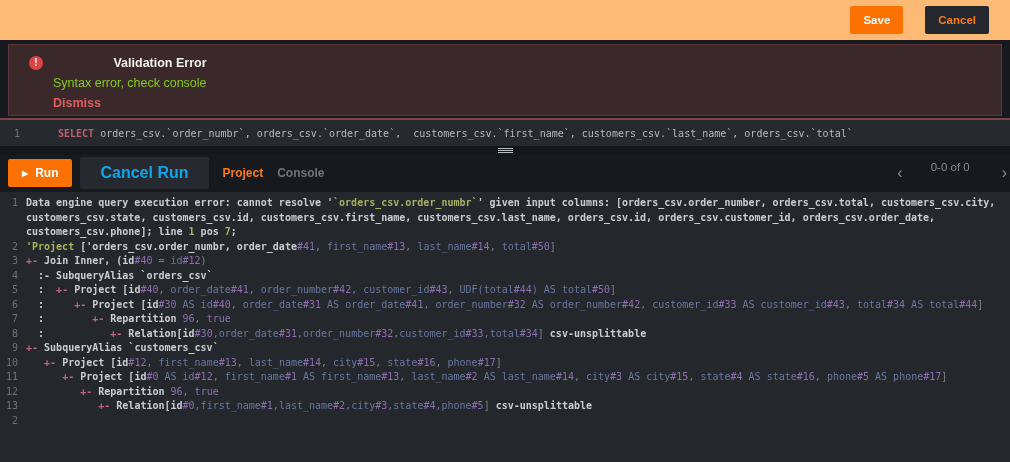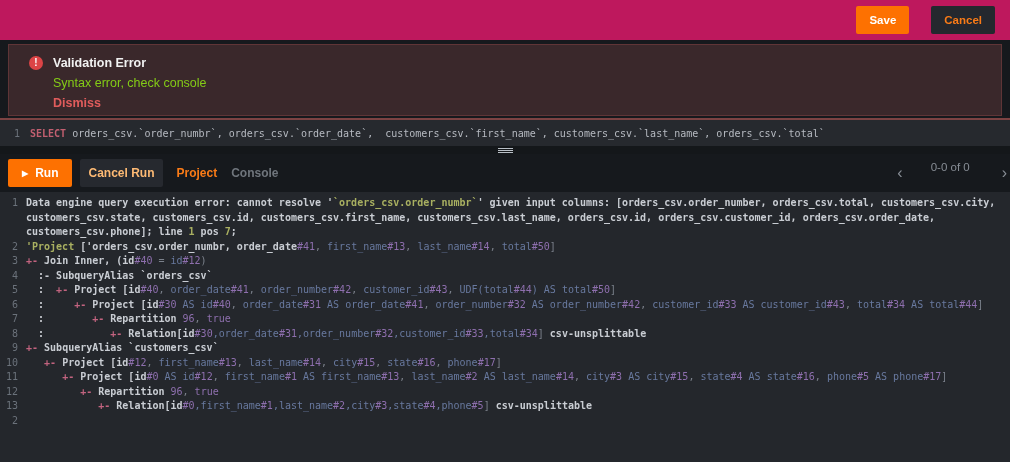--- a/index.html
+++ b/index.html
@@ -1,60 +1,60 @@
 <!DOCTYPE html>
 <html><head>
 <meta charset="utf-8">
 <style>
   * { margin:0; padding:0; box-sizing:border-box; }
   html,body { width:1010px; height:462px; overflow:hidden; }
   body { background:#16191d; font-family:"Liberation Sans", sans-serif; }
 
-  .topbar { height:40px; display:flex; align-items:center; padding:0 15px; background:#be185d; }
+  .topbar { height:40px; display:flex; align-items:center; padding:0 21px; background:#fdba74; }
   .spacer { flex:1; }
   .btn { border:none; border-radius:2px; font-family:"Liberation Sans",sans-serif;
          font-size:11.5px; font-weight:bold; padding:8px 13px; cursor:pointer; }
   .btn-primary { background:#fd7101; color:#ffffff; }
   .btn-ghost { background:#24282e; color:#f97b17; margin-left:22px; }
 
   .banner { margin:4px 8px 0; height:72px; background:#3a282b; border:1px solid #5f3537;
             padding:8px 0 0 20px; display:flex; }
   .err-icon { width:14px; height:14px; border-radius:50%; background:#dc4446; color:#fff;
               font-size:10px; font-weight:bold; text-align:center; line-height:14px;
               margin:3px 10px 0 0; flex:none; }
-  .banner-title { color:#f1f1f1; font-size:12.5px; font-weight:bold; line-height:20px; }
+  .banner-title { color:#f1f1f1; font-size:12.5px; font-weight:bold; line-height:20px;text-align:right; }
   .banner-msg { color:#84cc16; font-size:12.5px; line-height:20px; }
   .banner-dismiss { color:#e05c5c; font-size:12.5px; font-weight:bold; line-height:21px; cursor:pointer; }
 
   .editor { margin-top:2px; height:28px; background:#26292e; border-top:2px solid #7c4343;
             display:flex; align-items:center; font-family:"DejaVu Sans Mono", monospace;
             font-size:10px; white-space:pre; }
   .editor .lnum { width:20px; text-align:right; color:#6b727b; margin-right:10px; flex:none; }
 
   .splitter { height:8px; background:#14171a; display:flex; align-items:center; justify-content:center; cursor:row-resize; }
   .grip { width:15px; height:5px;
           background:repeating-linear-gradient(to bottom,#b9bfc6 0,#b9bfc6 1px,transparent 1px,transparent 2px); }
 
   .toolbar { height:38px; background:#16191d; display:flex; align-items:center; padding:0 8px; overflow:hidden; }
   .run { display:flex; align-items:center; padding:7px 14px; font-size:12px; }
   .play { font-size:8px; margin-right:7px; }
-  .btn-disabled { background:#26292f; color:#fdba74; margin-left:8px; padding:7px 8px; font-size:12px; cursor:default; }
+  .btn-disabled { background:#26292f; color:#0ea5e9; margin-left:8px; padding:7px 20px; font-size:16px; cursor:default; }
   .tab { font-size:12px; font-weight:bold; color:#6f757c; margin-left:14px; cursor:pointer; }
   .tab.active { color:#f97b17; }
   .pg-btn { color:#878d95; font-size:16px; line-height:16px; cursor:pointer; padding:0 2px; }
   .pg-label { color:#878d95; font-size:11.5px; margin:0 30px 12px 26px; }
   .pg-btn.next { margin-right:-7px; }
 
   .console { height:270px; background:#24272c; padding:4px 0 0; overflow:hidden;
              font-family:"DejaVu Sans Mono", monospace; font-size:10px; line-height:14.5px; }
   .cline { display:flex; min-height:14.5px; }
   .cline .lnum { width:18px; text-align:right; color:#6b727b; margin-right:8px; flex:none; }
   .cline .ltext { flex:1; white-space:pre-wrap; word-break:break-word; padding-right:12px; }
 
-  .c-kw { color:#c15f70; font-weight:bold; }
+  .c-kw { color:#c15f70; font-weight:bold;margin-left:28px; }
   .c-id { color:#b6bac1; }
   .c-w { color:#c9cdd3; font-weight:bold; }
   .c-o { color:#a9b061; font-weight:bold; }
   .c-p { color:#8e6fae; }
   .c-b { color:#68799f; }
   .c-k { color:#c2637f; font-weight:bold; }
   .c-g { color:#7b818b; }
 </style>
 </head>
 <body>

